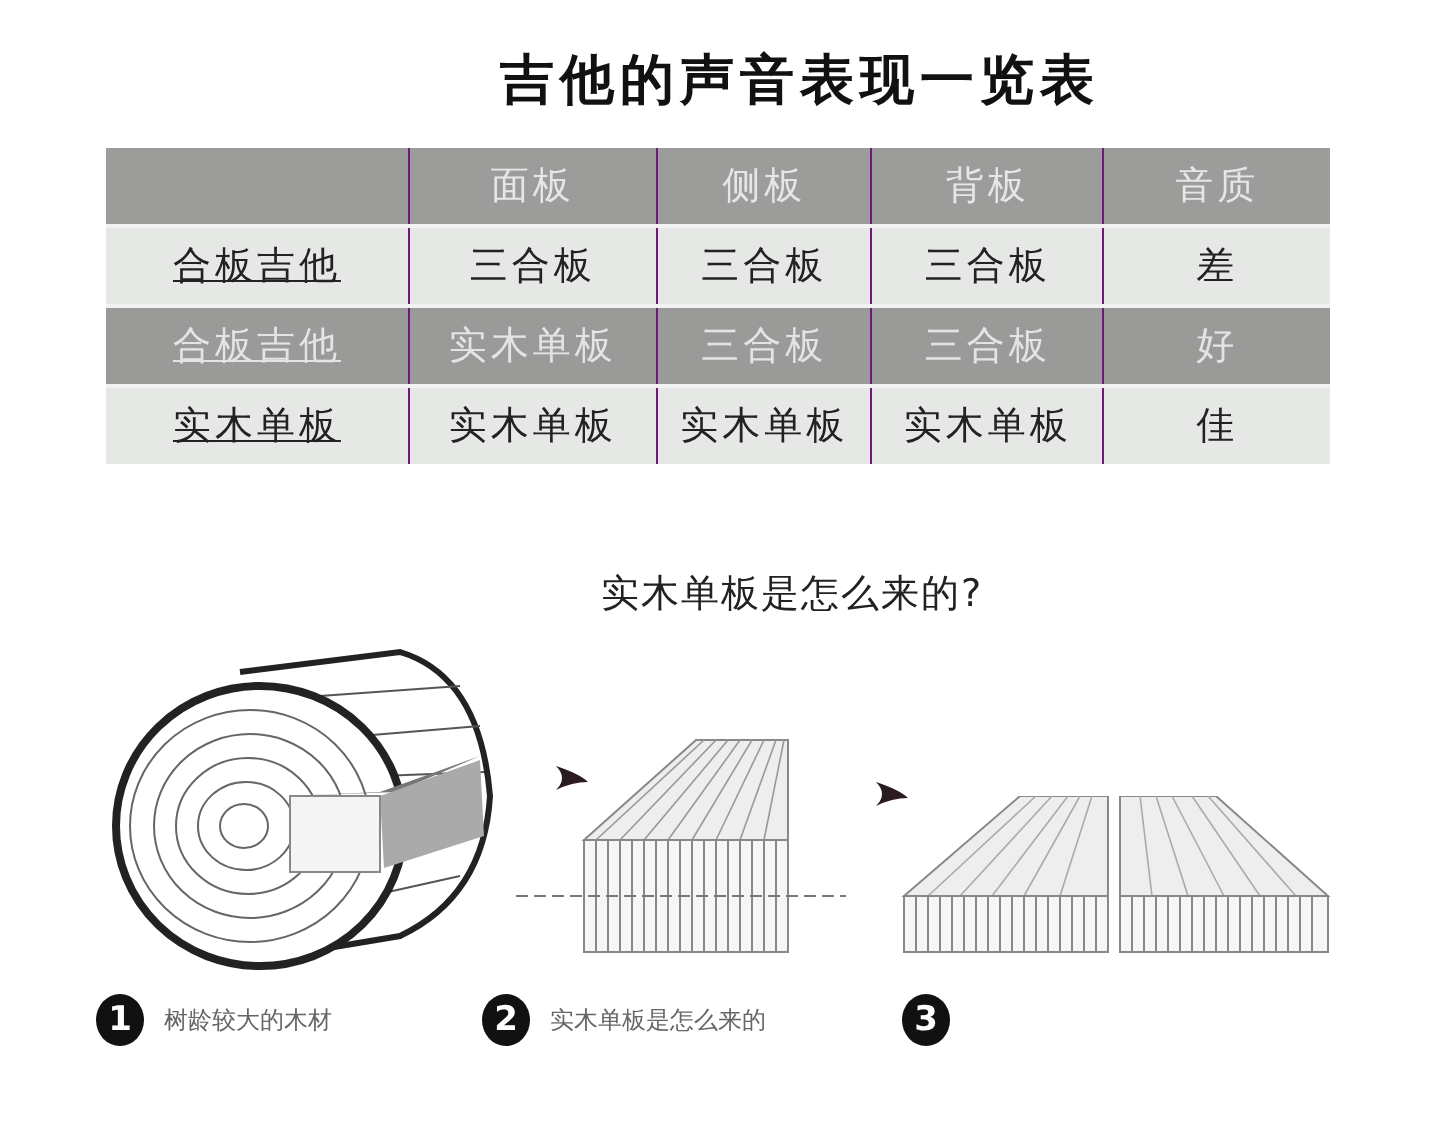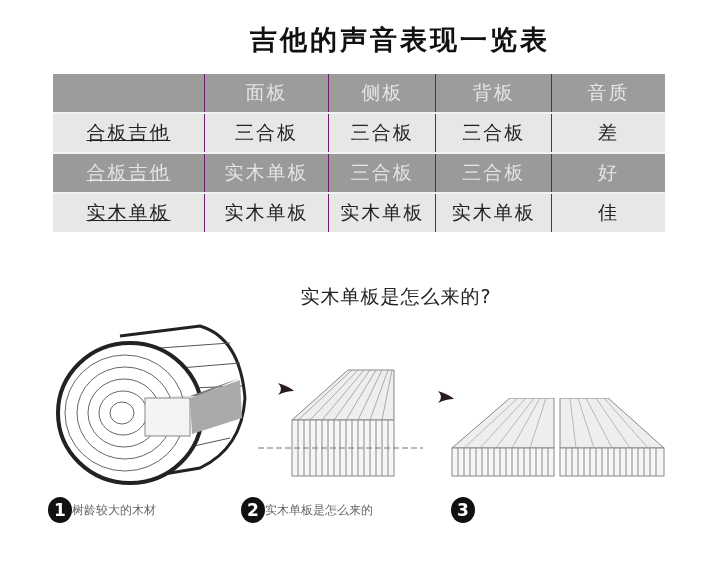--- a/index.html
+++ b/index.html
@@ -10,21 +10,21 @@
   td:first-child{border-left:none;text-decoration:underline;}
   tr.hdr td{background:#9c9c9a;color:#e6e6e6;}
   tr.light td{background:#e6e8e6;color:#222;}
   tr.dark td{background:#9a9b99;color:#e4e4e4;}
   tr.light td,tr.dark td{border-top:2px solid #f2f2f2;}
   .c0{width:150px}.c1{width:122px}.c2{width:106px}.c3{width:114px}.c4{width:112px}
   .sub{position:absolute;top:284px;left:0;width:720px;text-align:center;font-size:19px;color:#222;letter-spacing:1px;margin-left:36px;}
   .illus{position:absolute;}
   .step{position:absolute;top:497px;display:flex;align-items:center;}
   .num{width:24px;height:26px;border-radius:50%;background:#111;color:#fff;font-weight:bold;font-size:17px;display:flex;align-items:center;justify-content:center;}
-  .stxt{margin-left:0;font-size:12px;color:#666;}
+  .stxt{margin-left:10px;font-size:12px;color:#666;}
 </style>
 </head>
 <body>
 
 <div class="title">吉他的声音表现一览表</div>
 
 <table>
   <tbody>
       <tr class="hdr">
     <td class="c0"></td>

